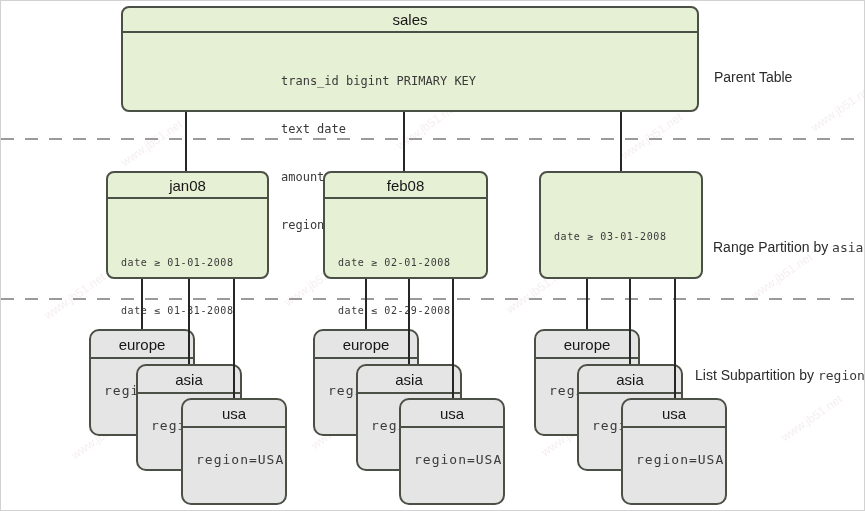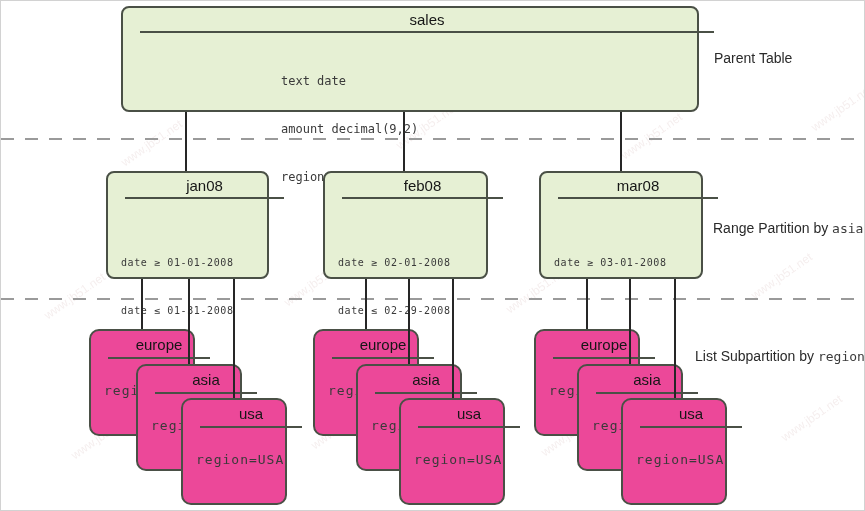--- a/index.html
+++ b/index.html
@@ -21,40 +21,40 @@
     background:repeating-linear-gradient(90deg,#9a9a9a 0 13px,transparent 13px 24px);
   }
   
   .vline{position:absolute;width:2px;background:#262626;}
   
   .box{
     position:absolute;box-sizing:border-box;
     border:2px solid #4a5046;border-radius:8px;
     background:#e6f0d4;
   }
-  .box.dark{background:#ec4899;border-radius:10px;}
+  .box.dark{background:#e5e5e5;border-radius:10px;}
   .box-header{
     box-sizing:border-box;width:100%;
     border-bottom:2px solid #4a5046;
     text-align:right;font-size:15px;color:#161616;
-    display:flex;align-items:center;justify-content:center;margin-left:17px;
+    display:flex;align-items:center;justify-content:center;
   }
   .box-body{box-sizing:border-box;color:#3a3a3a;white-space:pre;overflow:hidden;}
   
   #sales-box .box-header{height:25px;}
   #sales-box .box-body{padding:8px 0 0 158px;font-size:12px;line-height:16px;}
   
   .part-box .box-header{height:26px;}
   .part-box .box-body{padding:24px 0 0 13px;font-size:10px;letter-spacing:.6px;line-height:16px;}
   
   .sub-box{width:106px;height:107px;}
   .sub-box .box-header{height:28px;background:transparent;}
   .sub-box .box-body{padding:24px 0 0 13px;font-size:13px;letter-spacing:1px;}
   
-  .side-label{position:absolute;font-size:14px;color:#2a2a2a;white-space:nowrap;}
+  .side-label{position:absolute;font-size:14px;color:#2a2a2a;white-space:nowrap;margin-top:19px;}
   .side-label .mono{font-size:13px;color:#3a3a3a;}
 </style>
 </head>
 <body>
 
 <div id="canvas">
 
   <span class="wm" style="left:115px;top:135px">www.jb51.net</span>
   <span class="wm" style="left:390px;top:118px">www.jb51.net</span>
   <span class="wm" style="left:615px;top:128px">www.jb51.net</span>
@@ -71,20 +71,21 @@
   <div class="dash" style="top:137px"></div>
   <div class="dash" style="top:297px"></div>
 
   <div class="vline" style="left:184px;top:111px;height:60px"></div>
   <div class="vline" style="left:402px;top:111px;height:60px"></div>
   <div class="vline" style="left:619px;top:111px;height:60px"></div>
 
   <div class="box" id="sales-box" style="left:120px;top:5px;width:578px;height:106px;">
     <div class="box-header">sales</div>
     <div class="box-body mono">
+      <div>trans_id bigint PRIMARY KEY</div>
       <div>text date</div>
       <div>amount decimal(9,2)</div>
       <div>region text</div>
     </div>
   </div>
 
   <div class="box part-box" style="left:105px;top:170px;width:163px;height:108px;">
     <div class="box-header">jan08</div>
     <div class="box-body mono">
       <div>date ≥ 01-01-2008</div>
@@ -92,21 +93,20 @@
     </div>
   </div>
   <div class="box part-box" style="left:322px;top:170px;width:165px;height:108px;">
     <div class="box-header">feb08</div>
     <div class="box-body mono">
       <div>date ≥ 02-01-2008</div>
       <div>date ≤ 02-29-2008</div>
     </div>
   </div>
   <div class="box part-box" style="left:538px;top:170px;width:164px;height:108px;">
-    <div class="box-header">mar08</div>
     <div class="box-body mono">
       <div>date ≥ 03-01-2008</div>
     </div>
   </div>
 
   <div class="vline" style="left:140px;top:278px;height:50px;z-index:0"></div>
   <div class="box dark sub-box" style="left:88px;top:328px;z-index:1">
     <div class="box-header">europe</div>
     <div class="box-body mono">regi</div>
   </div>

